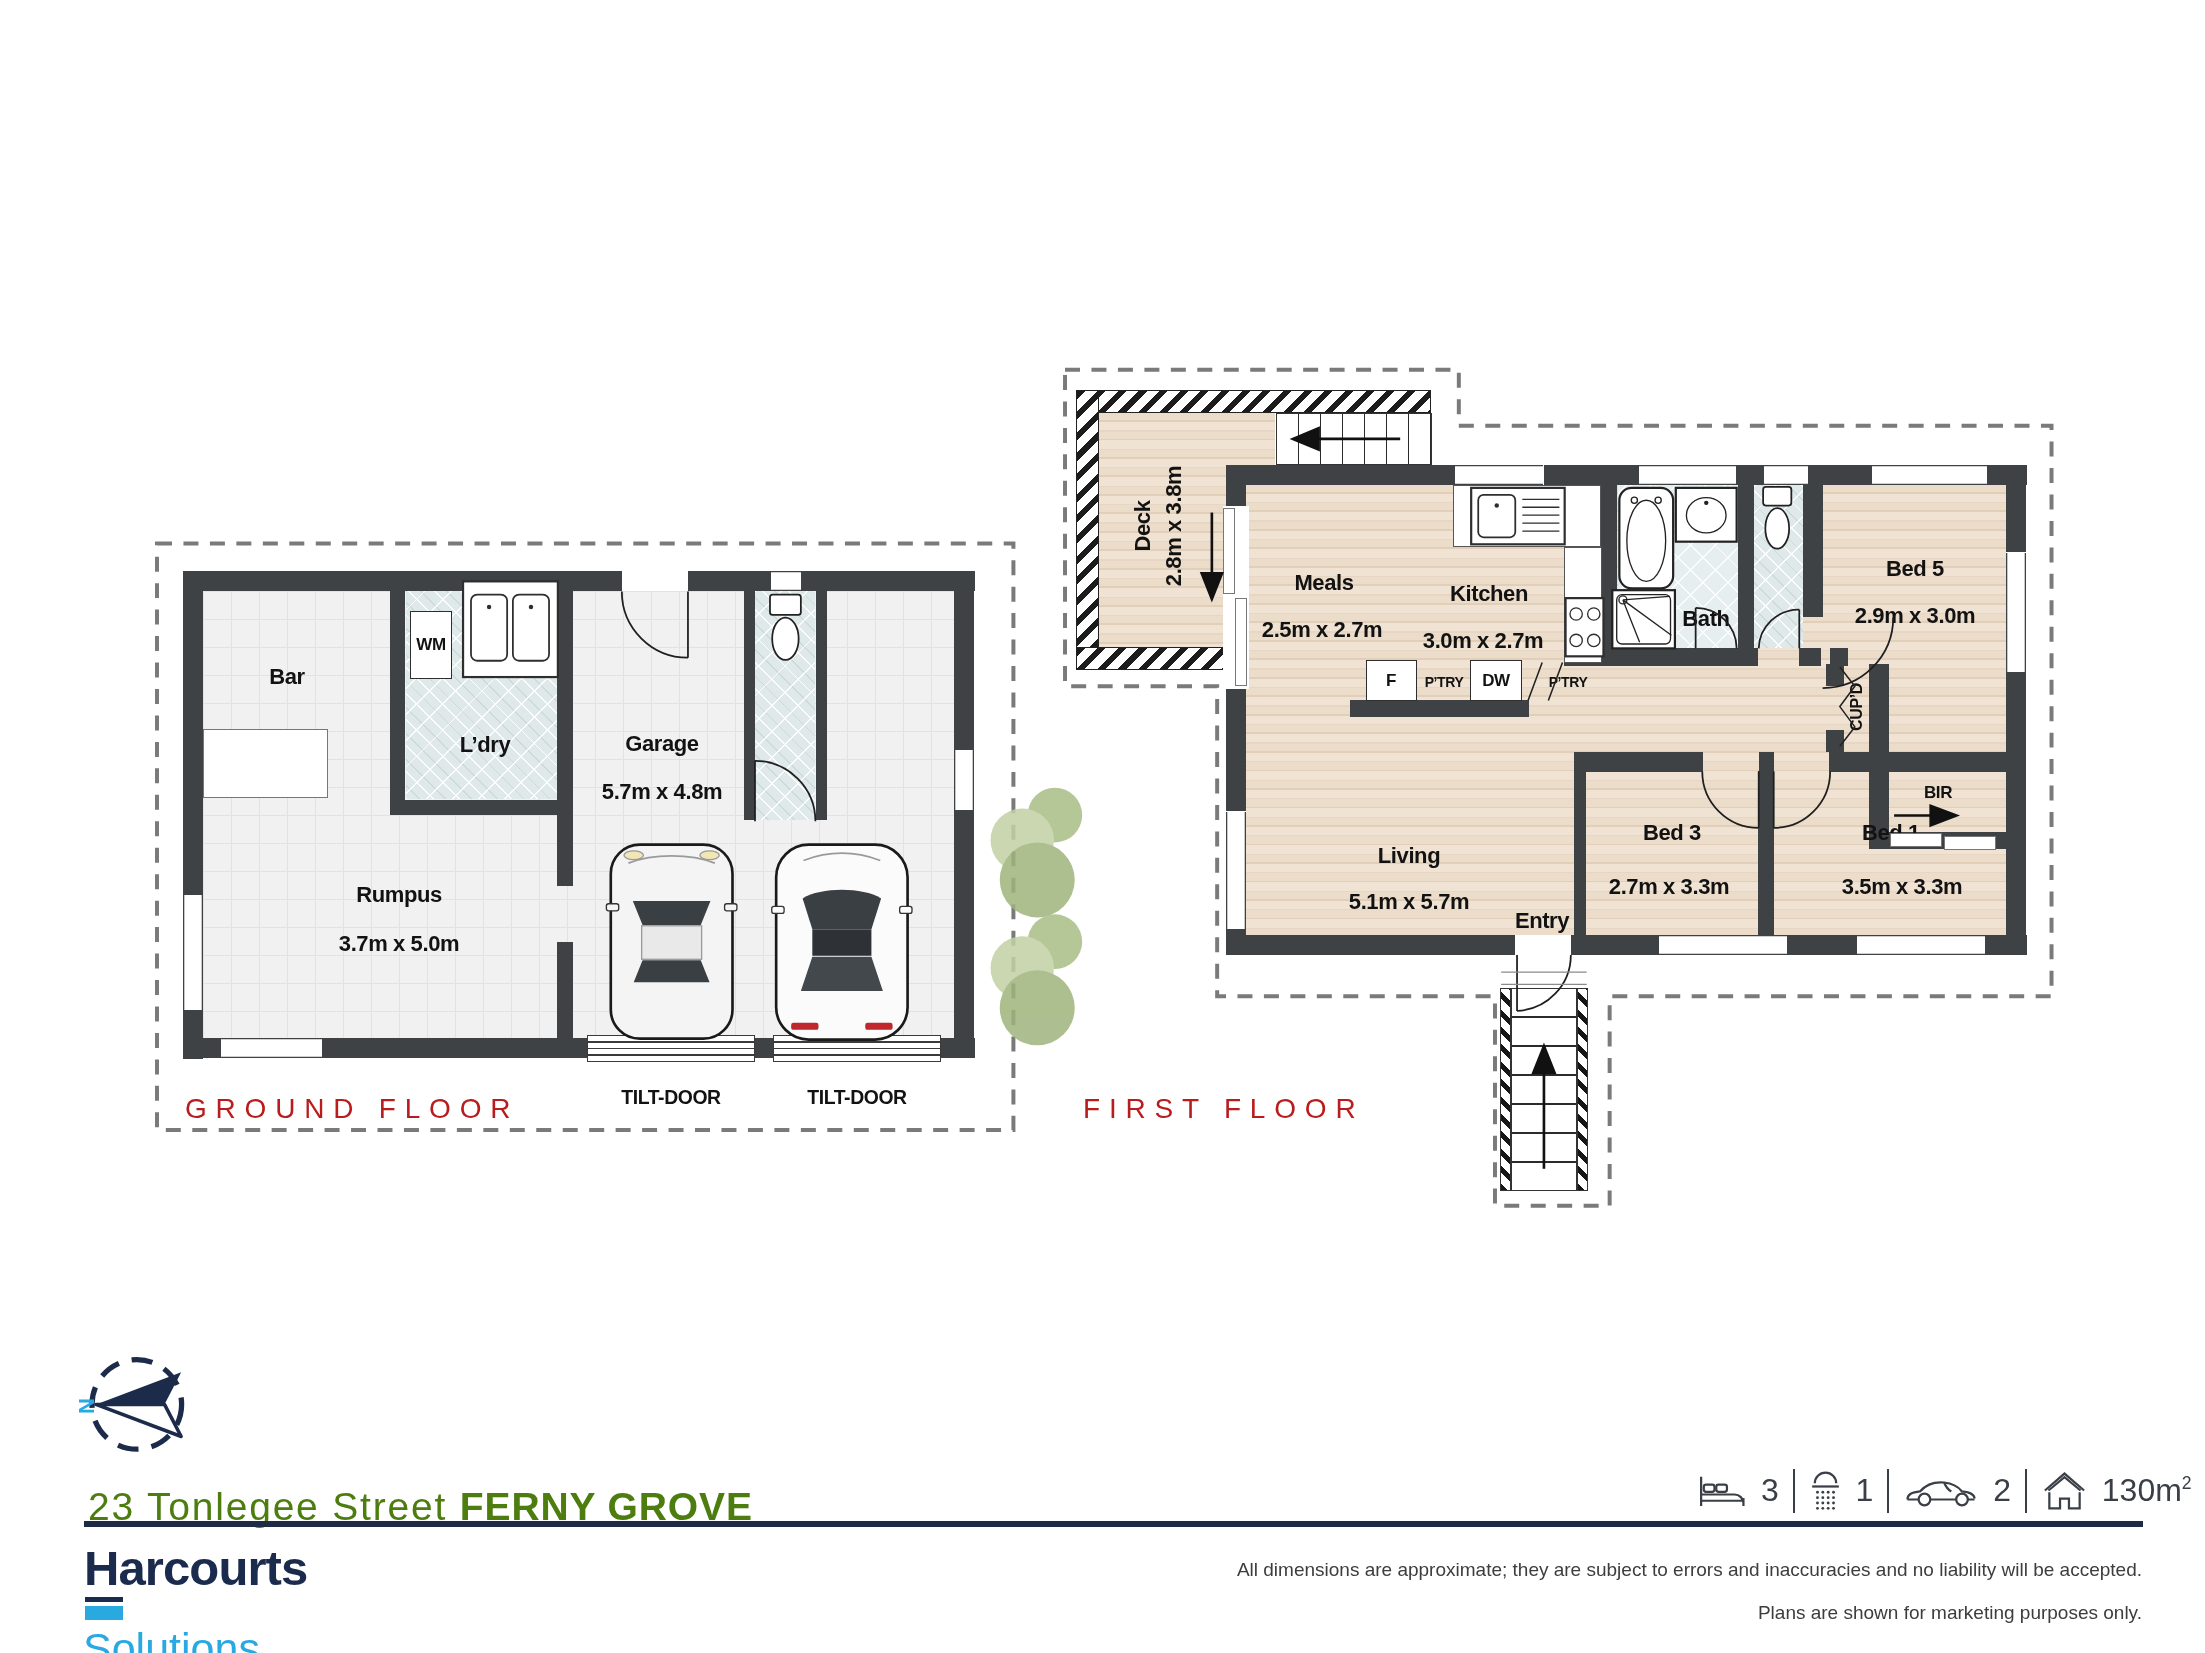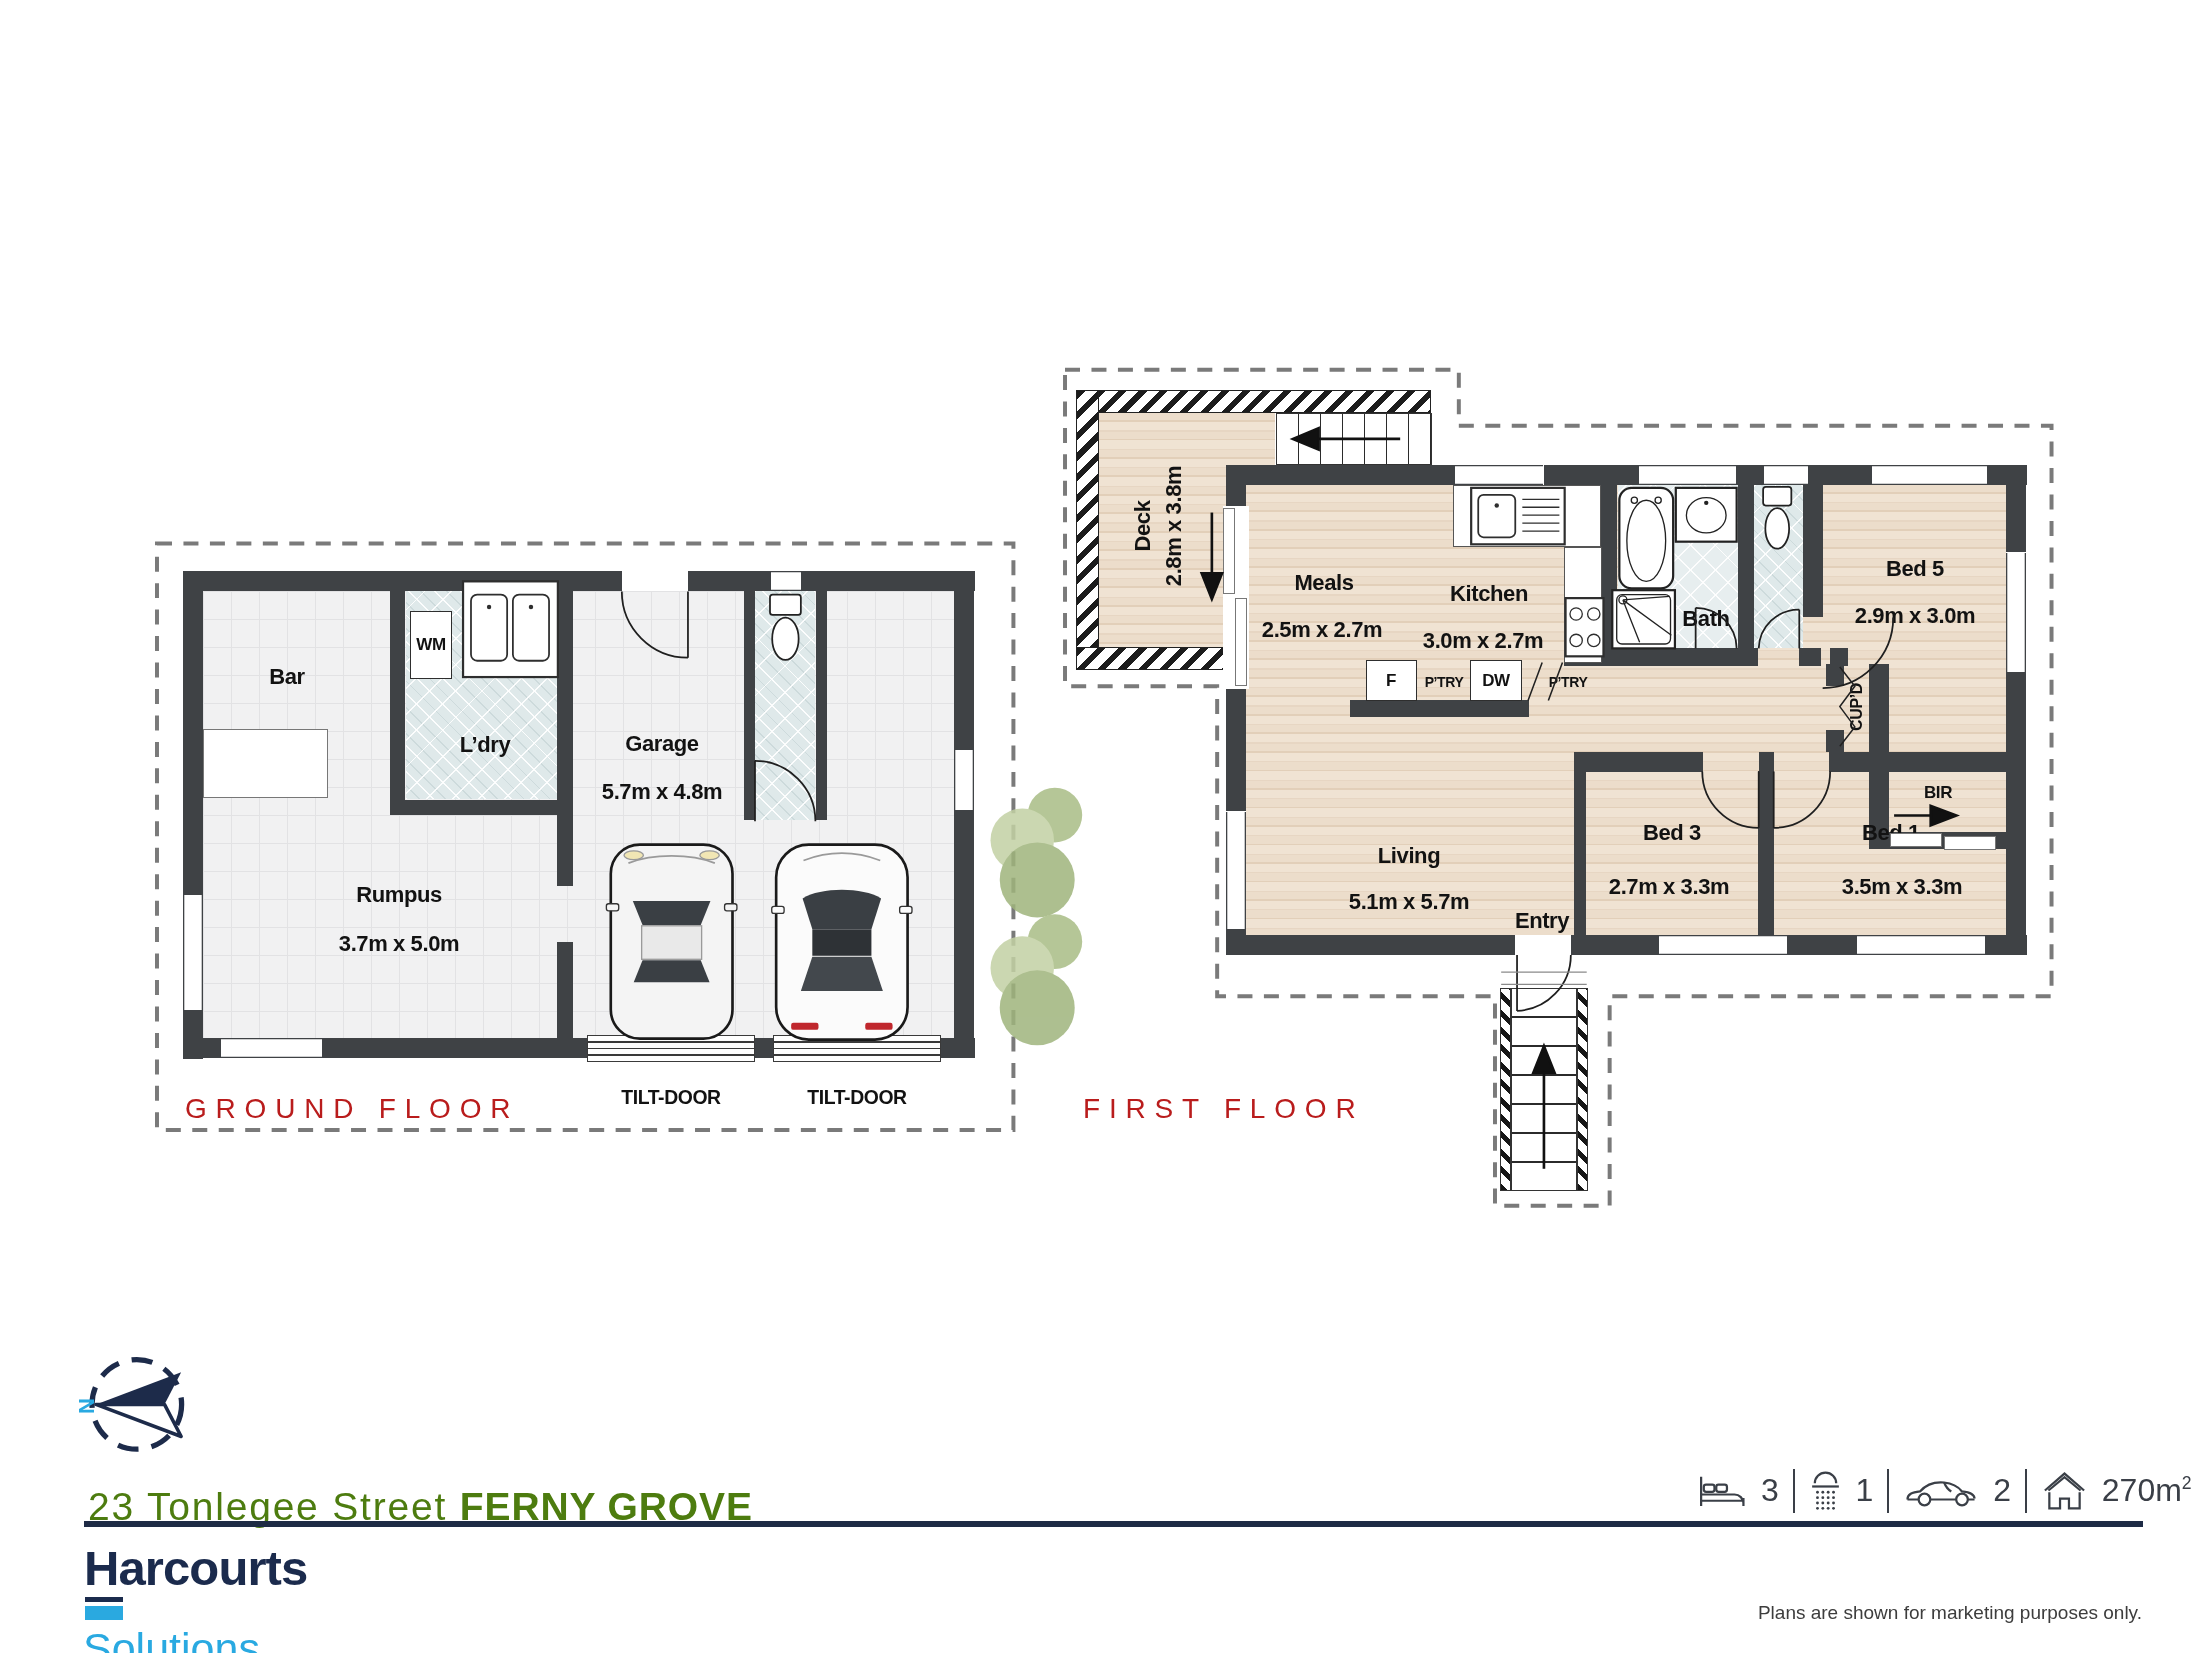--- a/index.html
+++ b/index.html
@@ -361,26 +361,27 @@
       <circle cx="48" cy="56" r="13"></circle>
         <circle cx="132" cy="56" r="13"></circle>
     </svg>
     <span class="num">2</span>
     <div class="vdiv"></div>
     <svg width="47" height="41" viewBox="0 0 104 92" fill="none" stroke="#3a3f47" stroke-width="5">
       <path d="M8 46 L52 8 L96 46"></path>
         <path d="M16 46 L52 16 L88 46"></path>
       <path d="M18 50 V86 H42 V64 H62 V86 H86 V50"></path>
     </svg>
-    <span class="num"><span>270m</span><sup>2</sup></span>
+    <span class="num"><span>130m</span><sup>2</sup></span>
   </div>
 
   <div class="a" style="left:84px;top:1521px;width:2059px;height:5.7px;background:#1e2b45"></div>
 
   <div class="a" style="left:84px;top:1540px;font-size:49px;font-weight:700;color:#1b2b4d;letter-spacing:-0.9px">Harcourts</div>
   <div class="a" style="left:85px;top:1597px;width:38px;height:5.3px;background:#1b2b4d"></div>
   <div class="a" style="left:85px;top:1606px;width:38px;height:14px;background:#2aa9e0"></div>
   <div class="a" style="left:83px;top:1624px;font-size:43px;font-weight:400;color:#29a9e1">Solutions</div>
 
+  <div class="a" style="right:63px;top:1559px;font-size:19px;color:#3d3d3d;text-align:right;white-space:nowrap">All dimensions are approximate; they are subject to errors and inaccuracies and no liability will be accepted.</div>
   <div class="a" style="right:63px;top:1602px;font-size:19px;color:#3d3d3d;text-align:right;white-space:nowrap">Plans are shown for marketing purposes only.</div>
 
 </div>
 
 
 </body></html>

